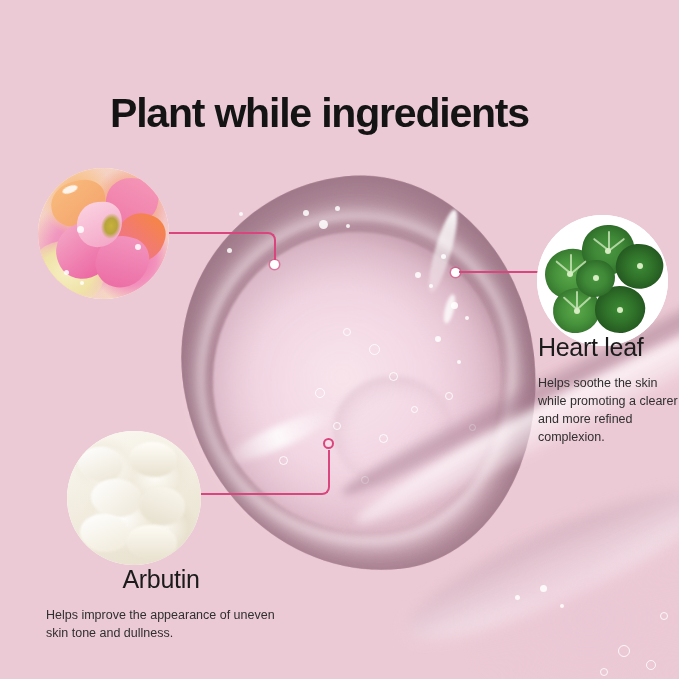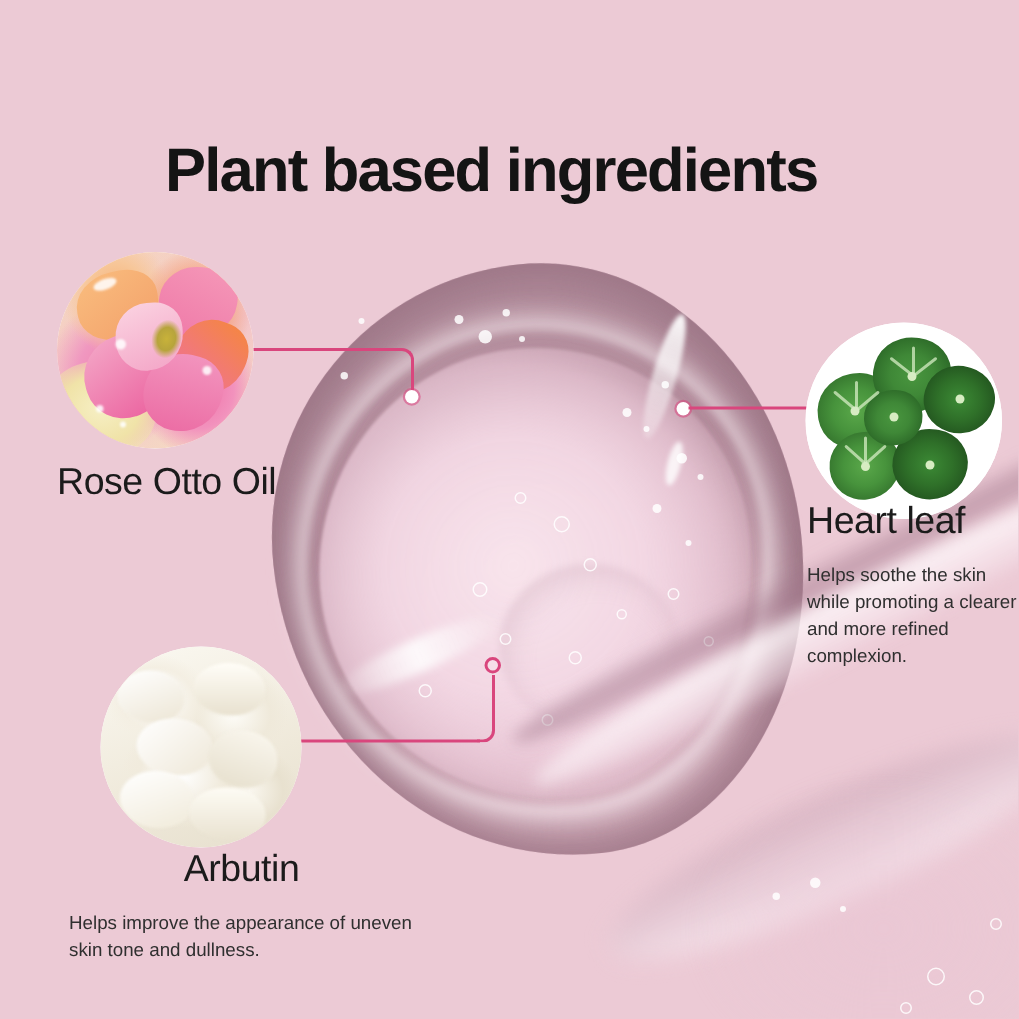--- a/index.html
+++ b/index.html
@@ -275,21 +275,21 @@
 
     <div class="bubble" style="left:515px;top:595px;width:5px;height:5px;"></div>
     <div class="bubble" style="left:540px;top:585px;width:7px;height:7px;"></div>
     <div class="bubble" style="left:560px;top:604px;width:4px;height:4px;"></div>
     <div class="bubble ring" style="left:618px;top:645px;width:10px;height:10px;"></div>
     <div class="bubble ring" style="left:646px;top:660px;width:8px;height:8px;"></div>
     <div class="bubble ring" style="left:600px;top:668px;width:6px;height:6px;"></div>
     <div class="bubble ring" style="left:660px;top:612px;width:6px;height:6px;"></div>
   </div>
 
-  <div class="title">Plant based ingredients</div>
+  <div class="title">Plant while ingredients</div>
 
   <div>
     <div class="conn conn-h" style="left:168px;top:232px;width:98px;"></div>
     <div class="corner" style="left:264px;top:232px;"></div>
     <div class="conn conn-v" style="left:274px;top:242px;height:22px;"></div>
     <div class="dot-solid" style="left:270px;top:260px;"></div>
   </div>
 
   <div>
     <div class="dot-solid" style="left:451px;top:268px;"></div>
@@ -352,21 +352,20 @@
       <div class="arb-lump" style="left:8%;top:12%;width:34%;height:26%;background:linear-gradient(160deg,#ffffff,#ece5d4);"></div>
       <div class="arb-lump" style="left:46%;top:8%;width:36%;height:26%;background:linear-gradient(180deg,#fffdf7,#e8e1cf);"></div>
       <div class="arb-lump" style="left:18%;top:36%;width:38%;height:28%;background:linear-gradient(140deg,#ffffff,#eee7d7);"></div>
       <div class="arb-lump" style="left:54%;top:42%;width:34%;height:28%;background:linear-gradient(200deg,#fbf8f0,#e5decb);"></div>
       <div class="arb-lump" style="left:10%;top:62%;width:36%;height:28%;background:linear-gradient(160deg,#ffffff,#f0ead9);"></div>
       <div class="arb-lump" style="left:44%;top:70%;width:38%;height:26%;background:linear-gradient(180deg,#fdfbf4,#e9e2d0);"></div>
     </div>
   </div>
 
   <div class="card card-rose">
-    <h3>Rose Otto Oil</h3>
   </div>
 
   <div class="card card-leaf">
     <h3>Heart leaf</h3>
     <p>Helps soothe the skin while promoting a clearer and more refined complexion.</p>
   </div>
 
   <div class="card card-arb">
     <h3>Arbutin</h3>
     <p>Helps improve the appearance of uneven skin tone and dullness.</p>

